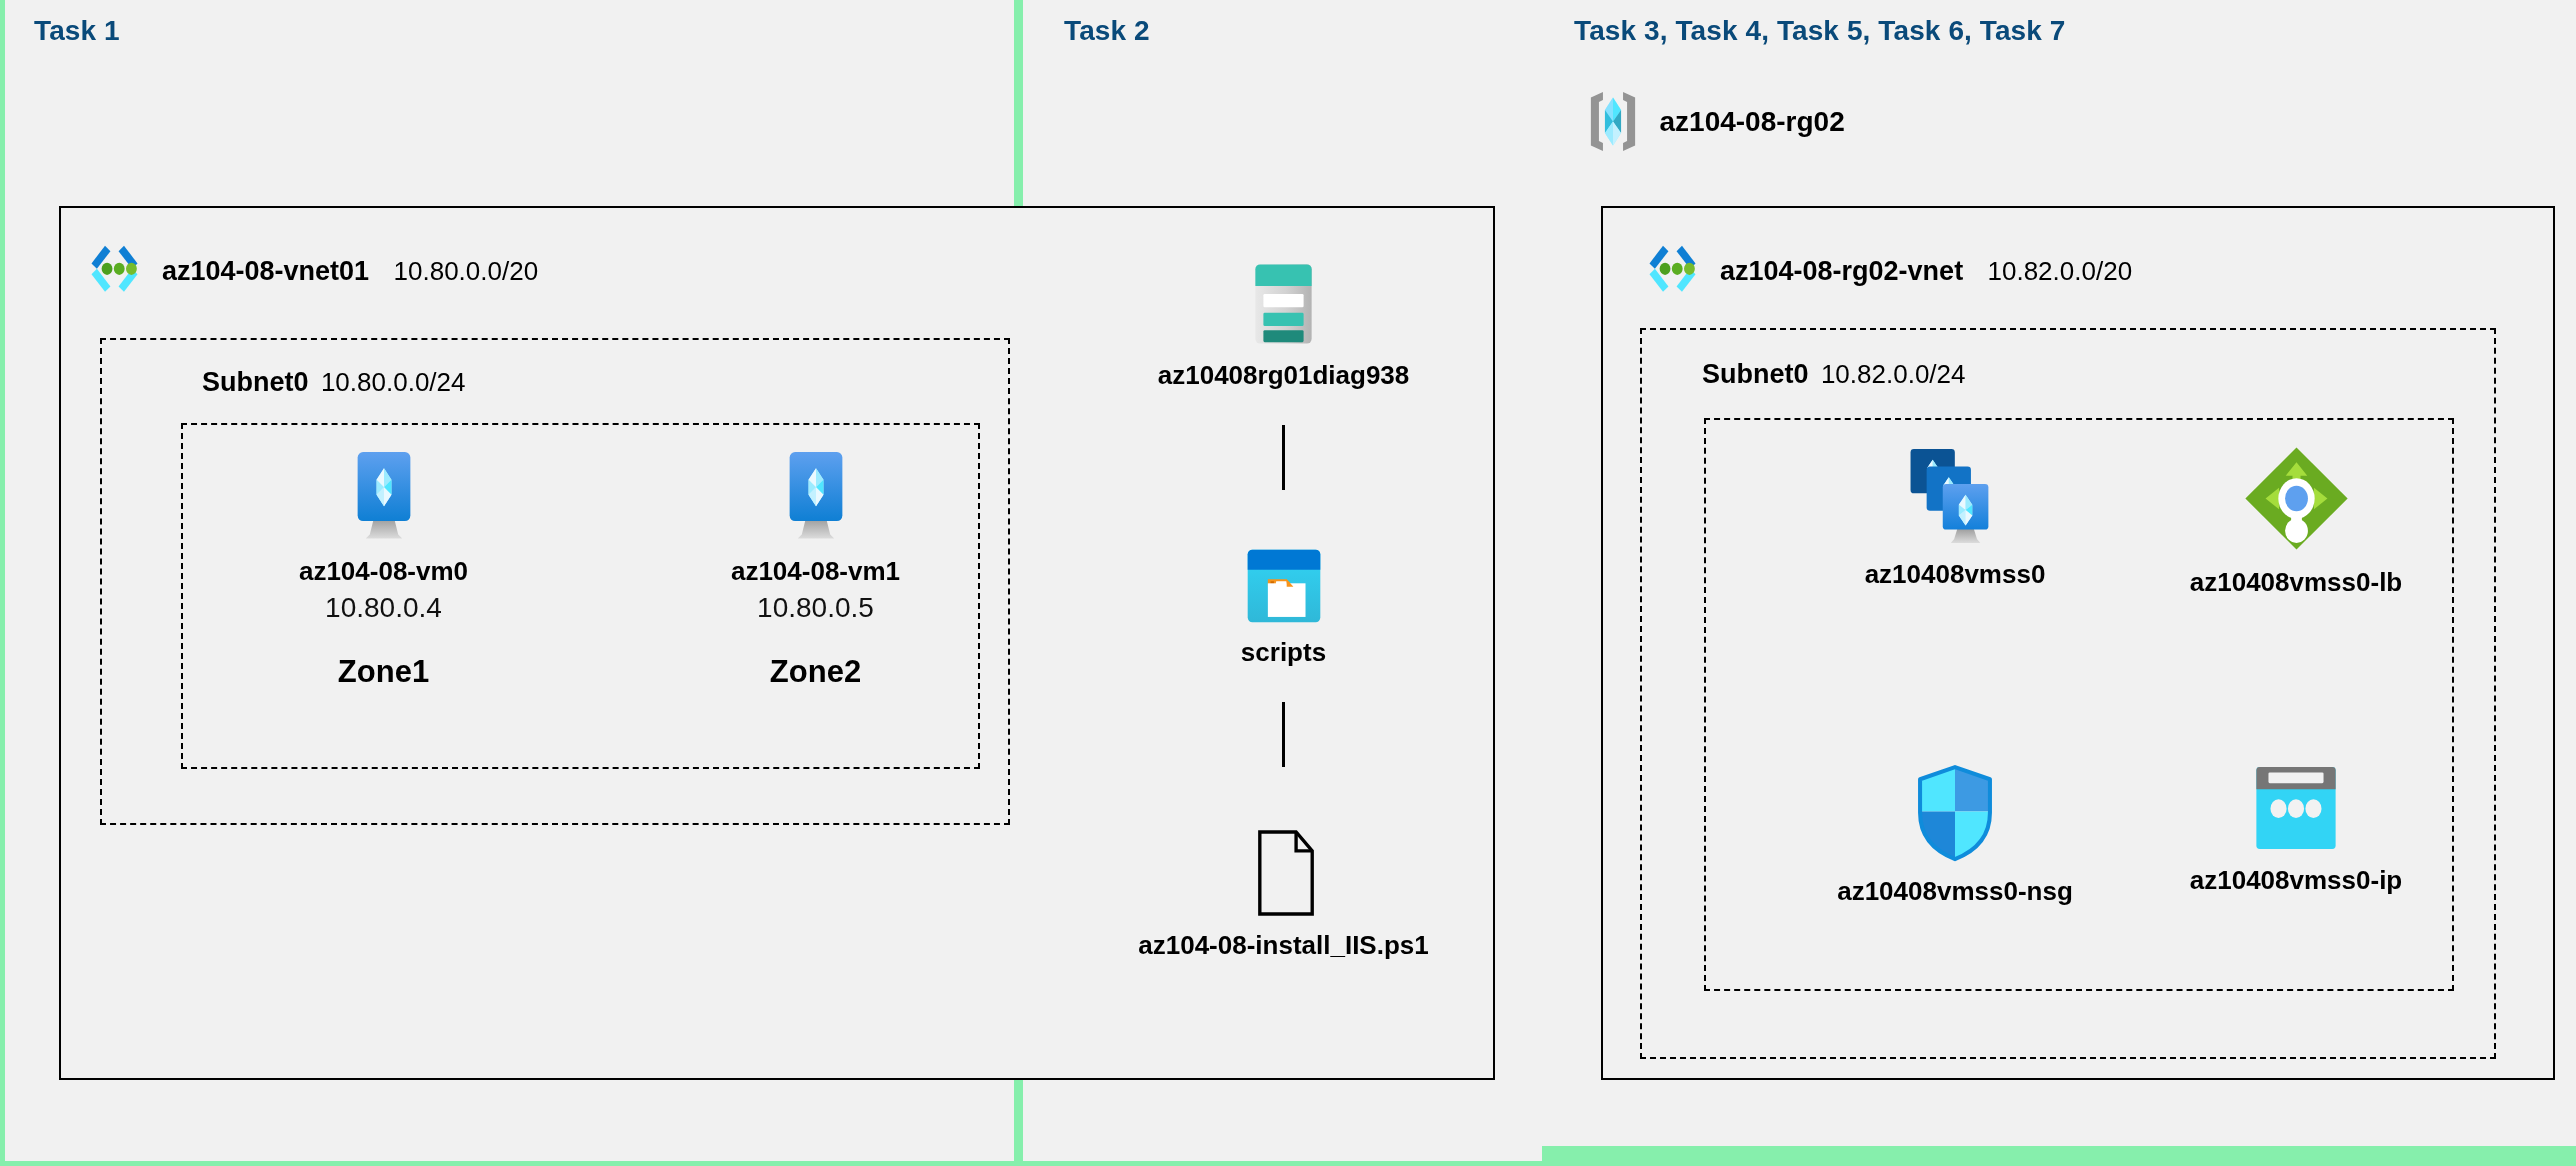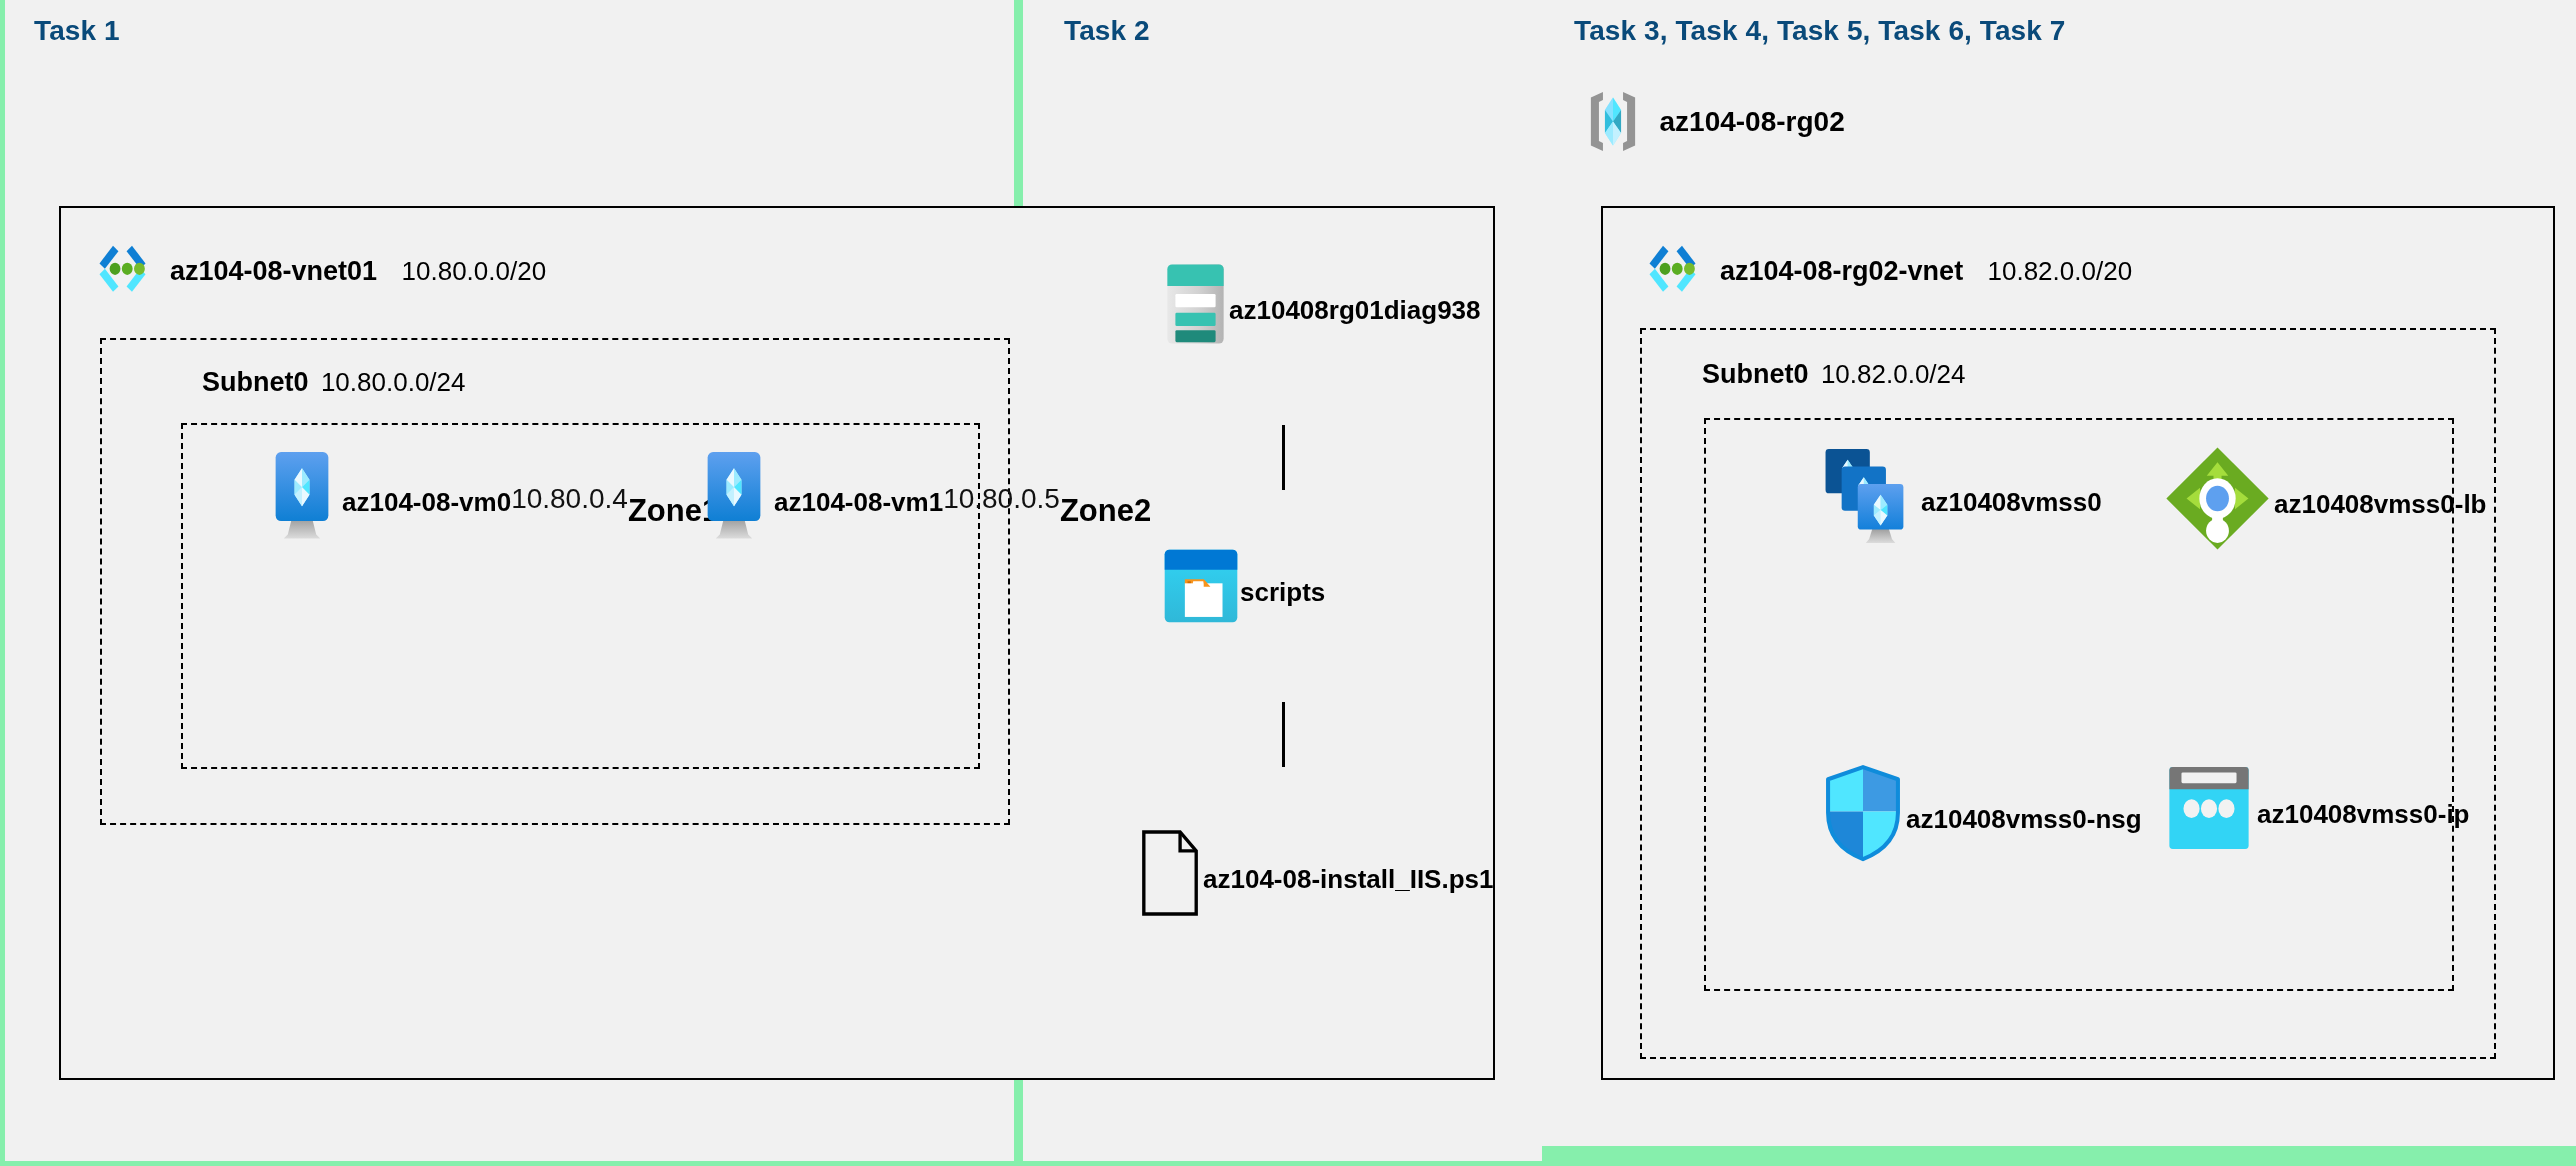--- a/index.html
+++ b/index.html
@@ -47,21 +47,21 @@
   .vnet-box{
     position:absolute;
     border:2.7px solid #000;
     background:#f1f1f1;
     box-sizing:border-box;
   }
   #vnet-box-1{ left:59px;  top:206px; width:1436px; height:874px;}
   #vnet-box-3{ left:1601px;top:206px; width:954px; height:874px;}
 
   .vnet-row{position:absolute;display:flex;align-items:center;gap:15px;white-space:nowrap;}
-  #vnet-row-1{ left:90px; top:239px;}
+  #vnet-row-1{ left:82px; top:239px;}
   #vnet-row-3{ left:1640px;top:239px;}
   .vnet-name{font-size:27px;font-weight:bold;color:#000;}
   .vnet-cidr{font-size:26px;color:#000;font-weight:normal;margin-left:9.4px;}
 
   
   .dashed{
     position:absolute;
     border:2.7px dashed #000;
     box-sizing:border-box;
     background:transparent;
@@ -74,21 +74,21 @@
   .subnet-row{position:absolute;white-space:nowrap;}
   #subnet-row-1{ left:202px; top:367px;}
   #subnet-row-3{ left:1702px;top:359px;}
   .subnet-name{font-size:27px;font-weight:bold;color:#000;}
   .subnet-cidr{font-size:26px;color:#000;margin-left:9.4px;}
 
   
   .node{
     position:absolute;
     display:flex;
-    flex-direction:row;
+    flex-direction:column;
     align-items:center;
     white-space:nowrap;
   }
   .node-name{font-size:26px;font-weight:bold;color:#000;margin-top:12px;}
   .node-sub{font-size:28px;color:#111;margin-top:5.4px;font-weight:normal;}
   .node-zone{font-size:31px;font-weight:bold;color:#000;margin-top:30px;}
 
   
   .connector{
     position:absolute;

